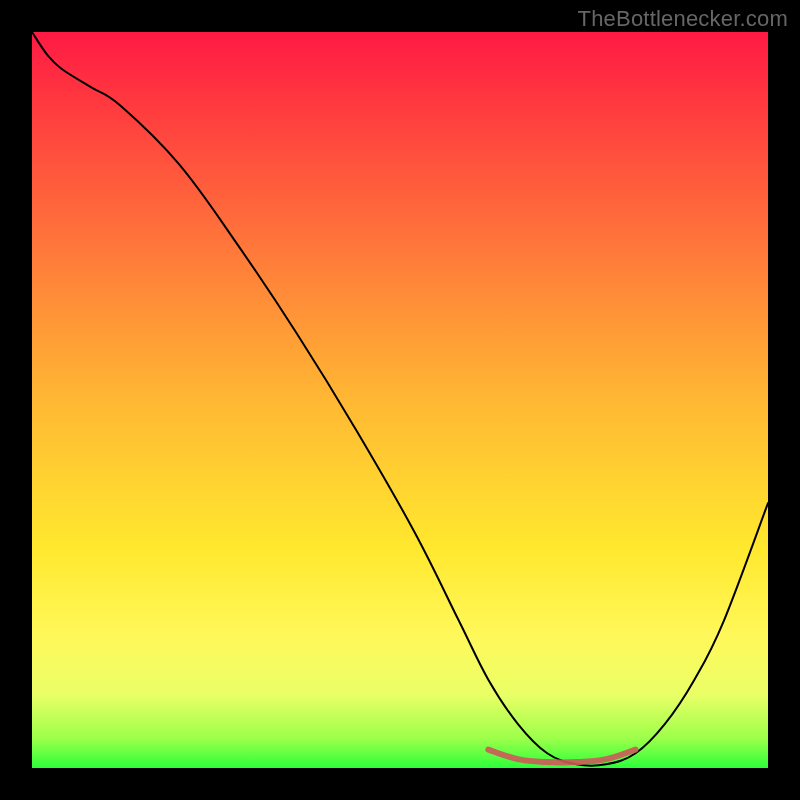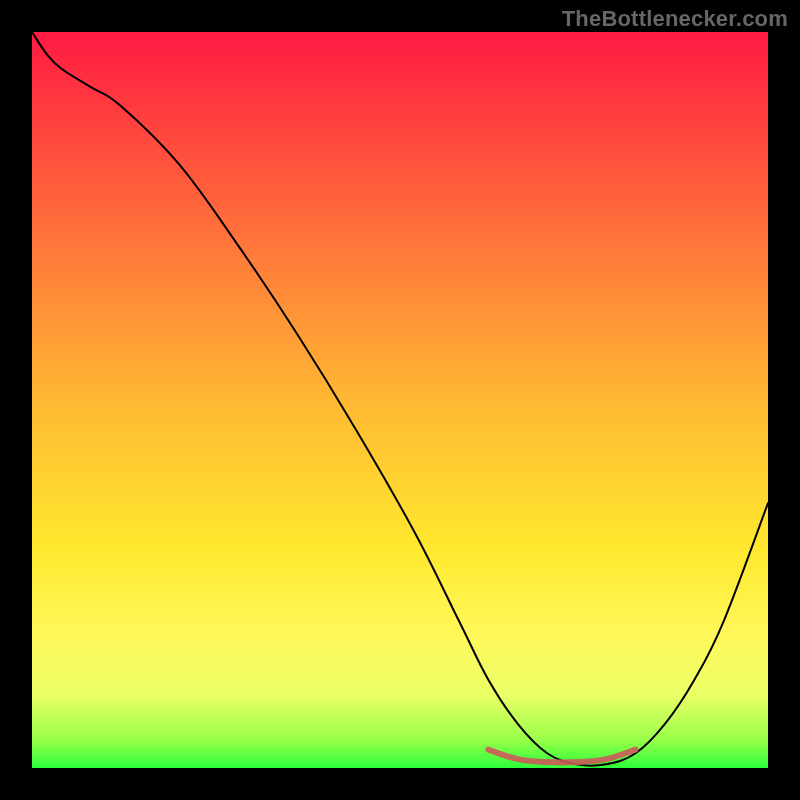--- a/index.html
+++ b/index.html
@@ -5,21 +5,21 @@
   * { margin: 0; padding: 0; box-sizing: border-box; }
   html, body { width: 800px; height: 800px; background: #000; overflow: hidden; }
   .container { position: relative; width: 800px; height: 800px; background: #000; }
   .watermark {
     position: absolute;
     top: 6px;
     right: 12px;
     color: #666;
     font-family: Arial, Helvetica, sans-serif;
     font-size: 22px;
-    font-weight: 700;
+    font-weight: 400;
     letter-spacing: 0.2px;
     z-index: 10;
   }
   .plot {
     position: absolute;
     left: 32px;
     top: 32px;
     width: 736px;
     height: 736px;
   }

